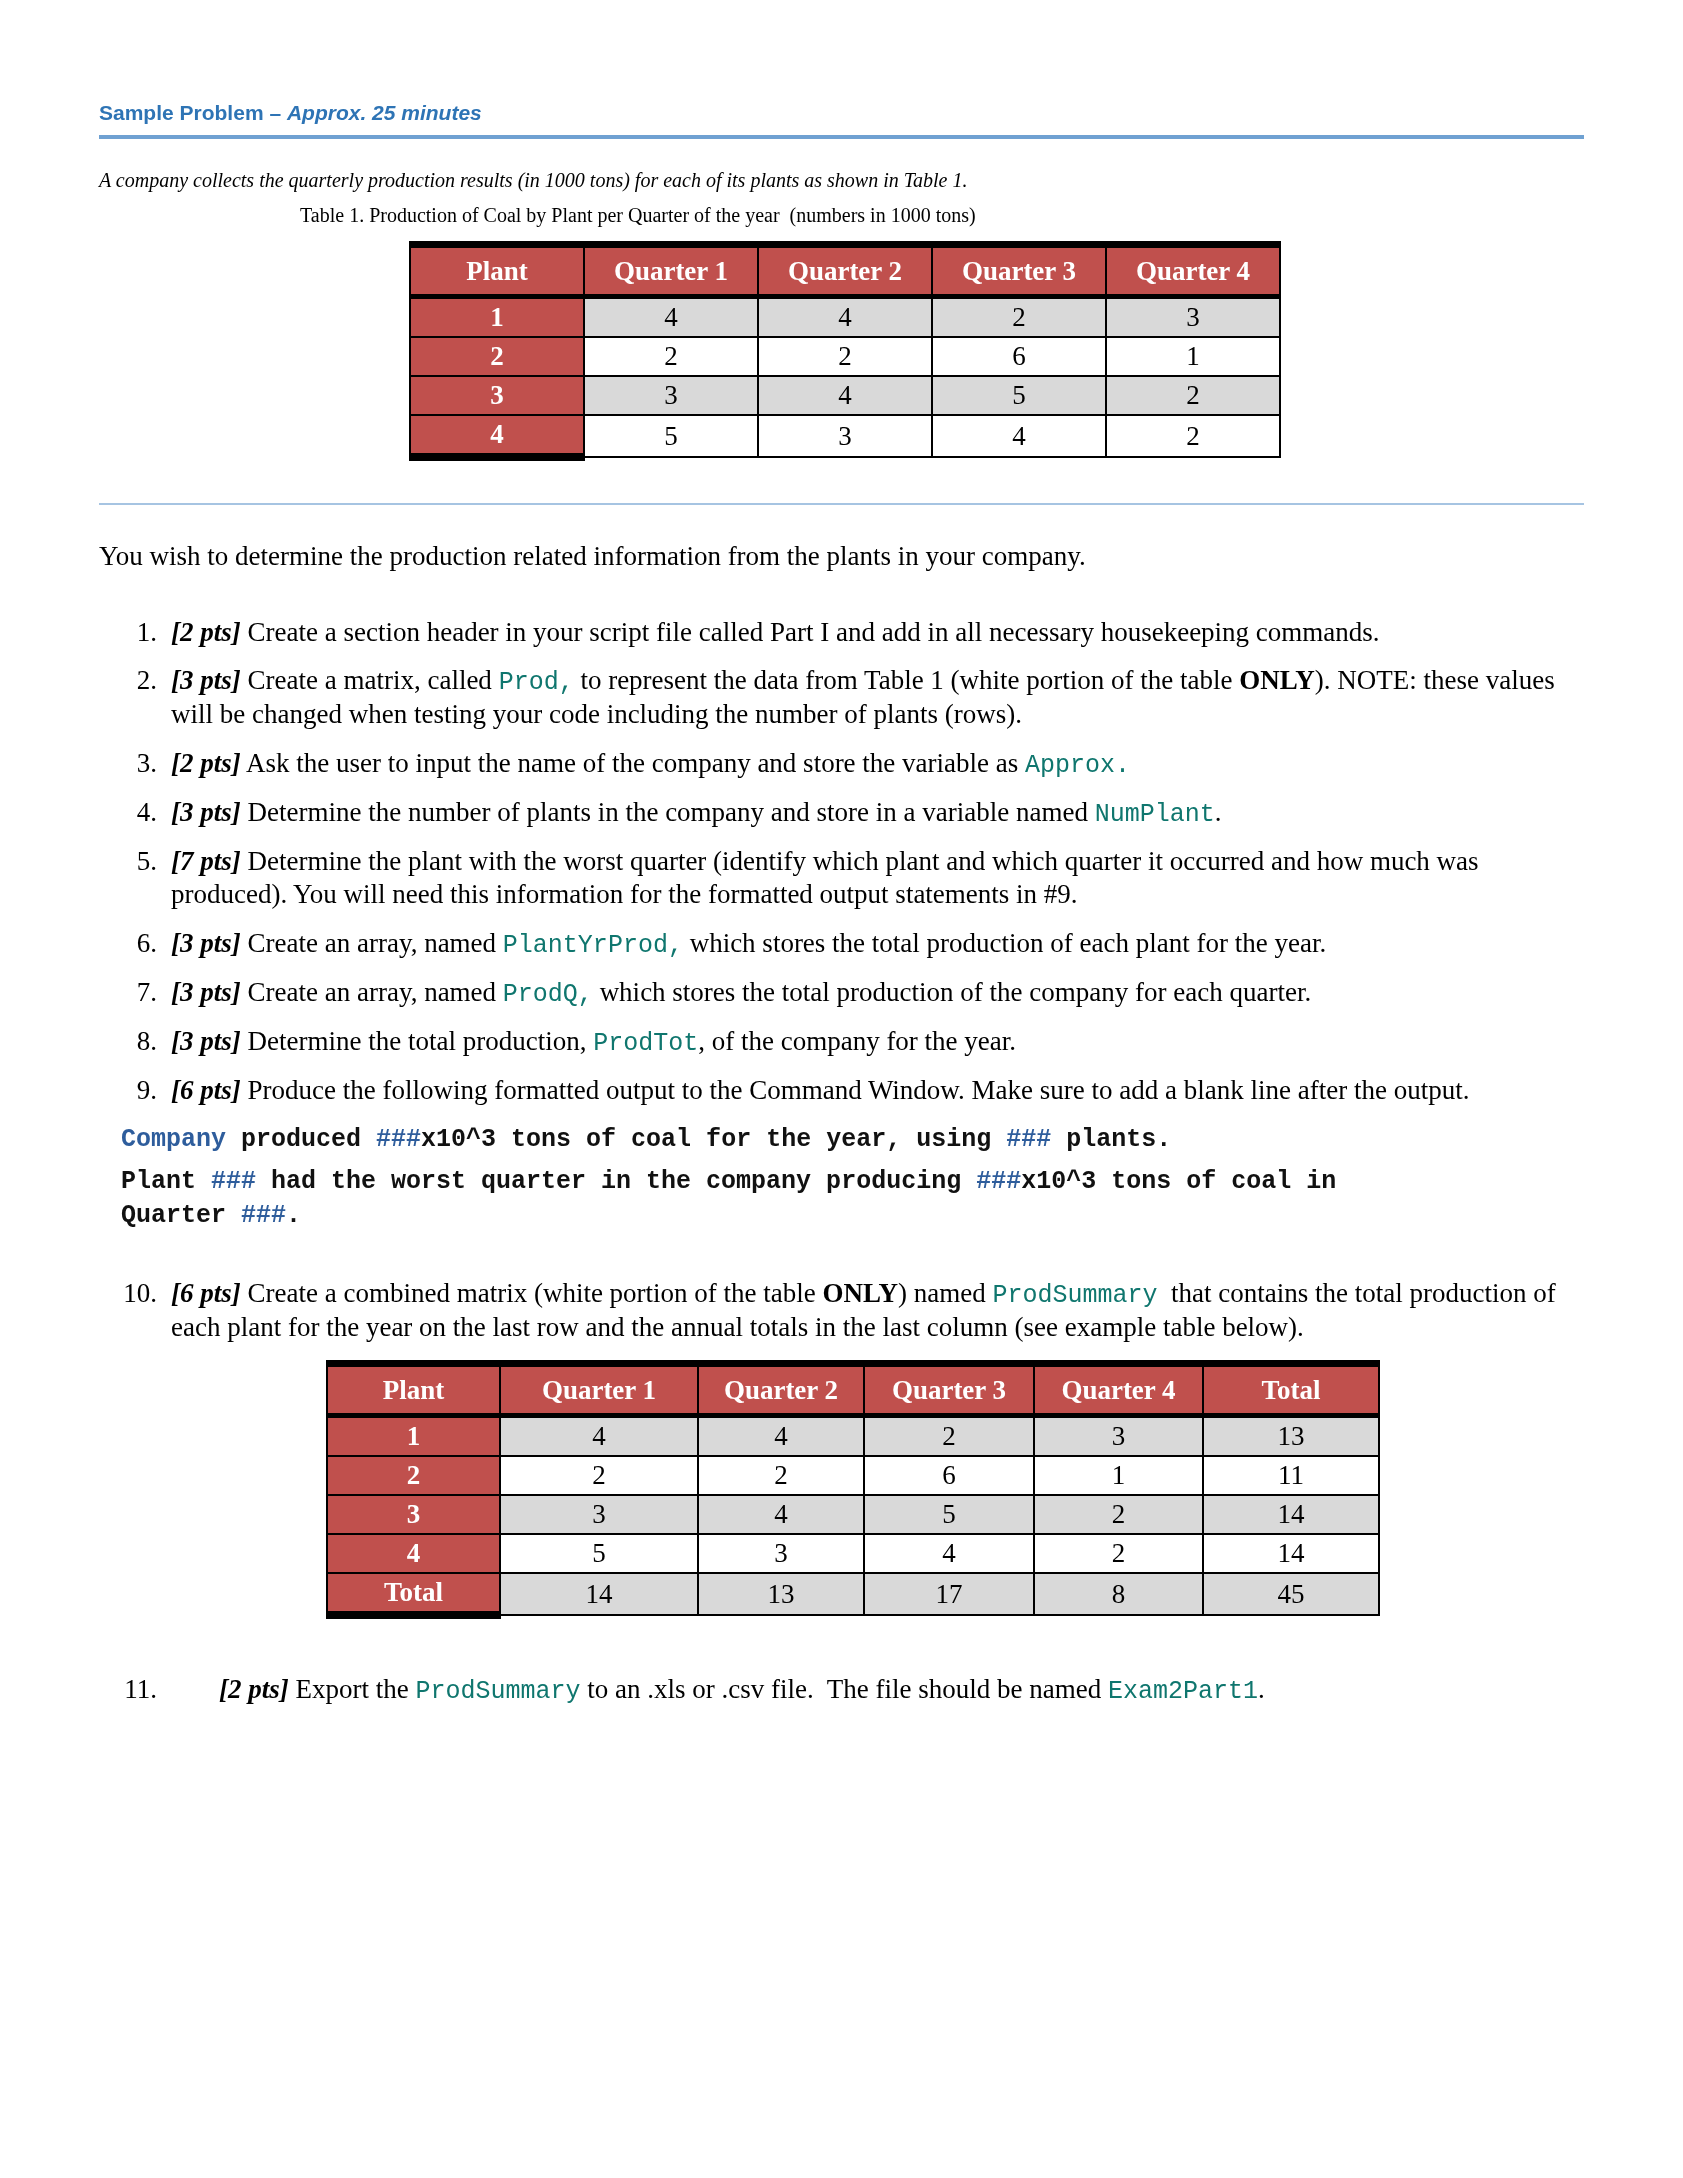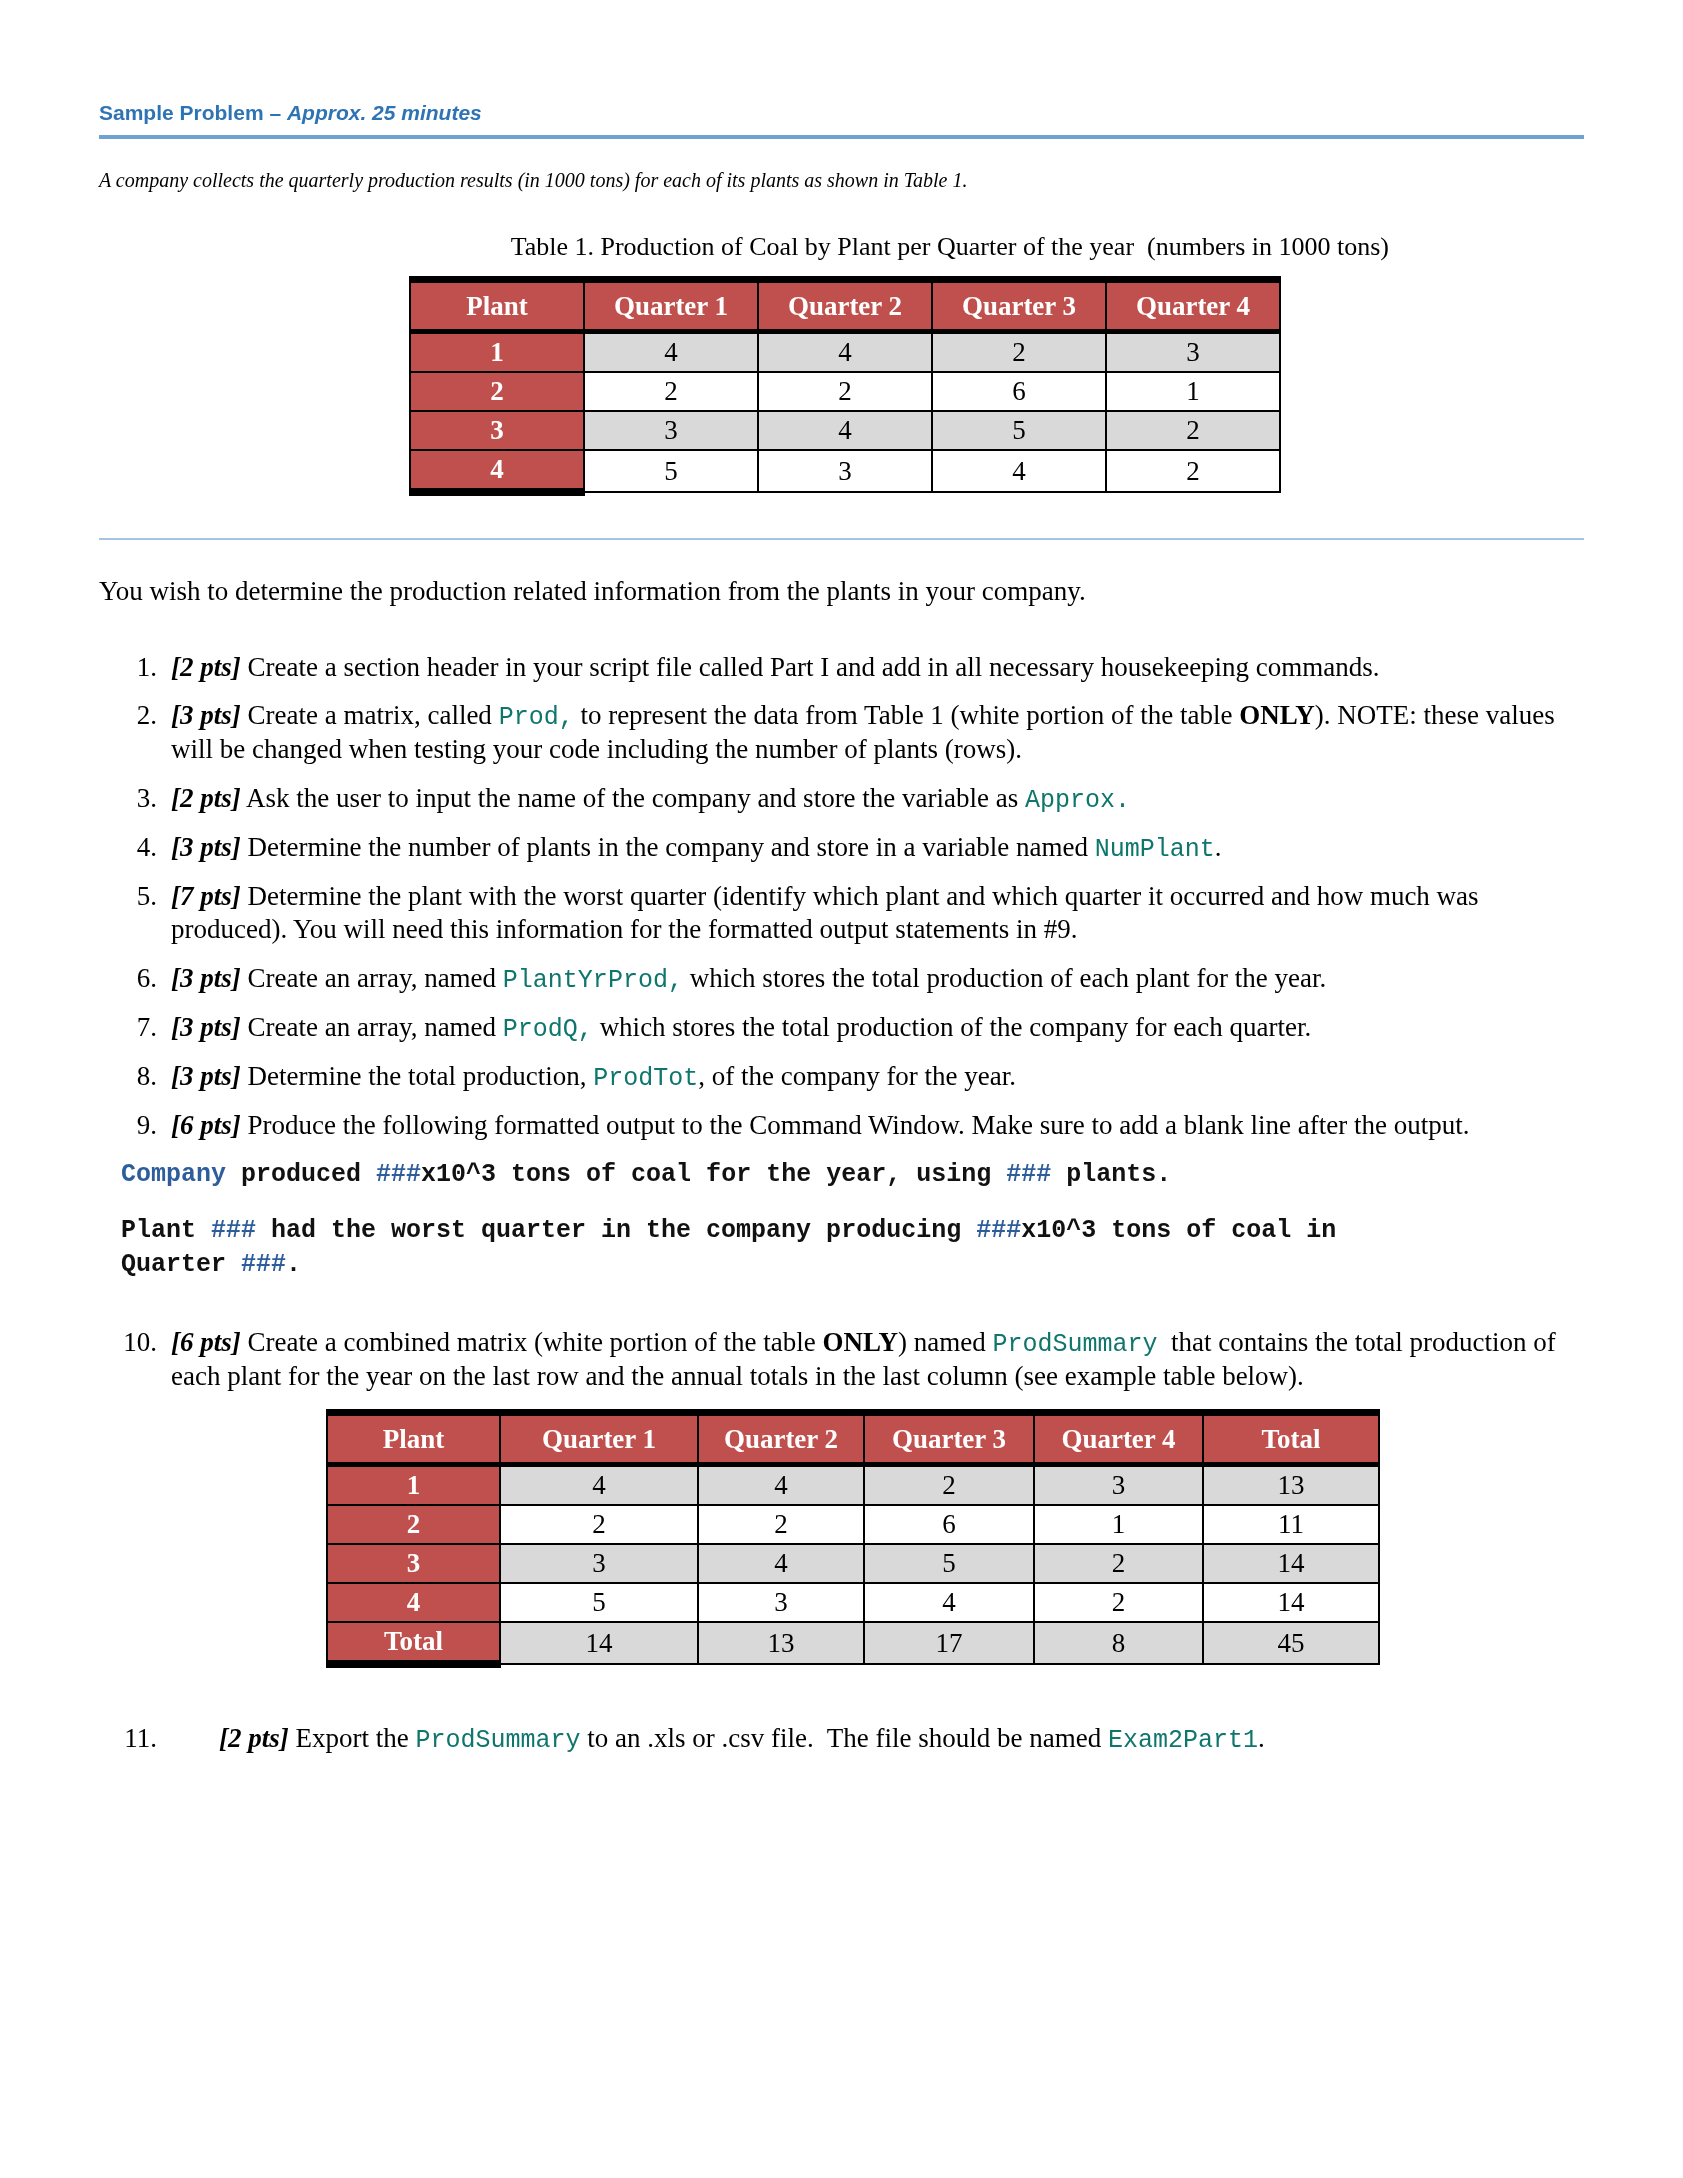--- a/index.html
+++ b/index.html
@@ -5,22 +5,22 @@
   html,body { margin:0; padding:0; background:#ffffff; }
   body { width:1683px; height:2178px; font-family:"Liberation Serif", serif; color:#000; position:relative; }
   .content { padding:101px 99px 0 99px; width:1485px; }
 
   .title { margin:0; font-family:"Liberation Sans", sans-serif; font-size:21px; font-weight:bold;
            color:#2E74B5; border-bottom:4px solid #6FA1D2; padding-bottom:10px; }
   .title .dur { font-style:italic; }
 
   .statement { margin-top:30px; font-size:20px; font-style:italic; }
 
-  .caption { margin-top:40px; margin-left:201px; width:1089px; text-align:right;
-             font-size:26px; white-space:pre-wrap; }
+  .caption { margin-top:12px; margin-left:201px; width:1089px; text-align:left;
+             font-size:20px; white-space:pre-wrap; }
 
   .t1wrap { margin-top:14px; margin-left:310px; }
   .t2wrap { margin-top:16px; margin-left:227px; margin-bottom:12px; }
 
   table { border-collapse:collapse; table-layout:fixed; }
   th { background:#C0504D; color:#fff; font-weight:bold; font-size:27px;
        border-top:7px solid #000; border-bottom:5px solid #000;
        border-left:2px solid #000; border-right:2px solid #000; height:44px; text-align:center; }
   td { font-size:27px; text-align:center; border:2px solid #000; height:37px; padding:0; }
   td.rowhead { background:#C0504D; color:#fff; font-weight:bold; }
@@ -38,21 +38,21 @@
   .item .itext { flex:1; white-space:pre-wrap; }
   .item.item-last { margin-top:54px;gap:48px; }
 
   .run-bi { font-weight:bold; font-style:italic; }
   .run-b  { font-weight:bold; }
   .run-c  { font-family:"Liberation Mono", monospace; font-weight:normal; color:#0f766e; font-size:25px; }
 
   .outblock { margin:16px 0 22px 22px; font-family:"Liberation Mono", monospace;
               font-weight:bold; font-size:25px; line-height:1.35; }
   .out-line { white-space:pre-wrap; }
-  .out-line.gap { margin-bottom:22px; }
+  .out-line.gap { margin-bottom:8px; }
   .run-m  { color:#111111; }
   .run-mb { color:#2E5D9C; }
 </style>
 </head>
 <body>
 
 <div class="content">
 
   <h1 class="title"><span>Sample Problem – </span><span class="dur">Approx. 25 minutes</span></h1>
 

